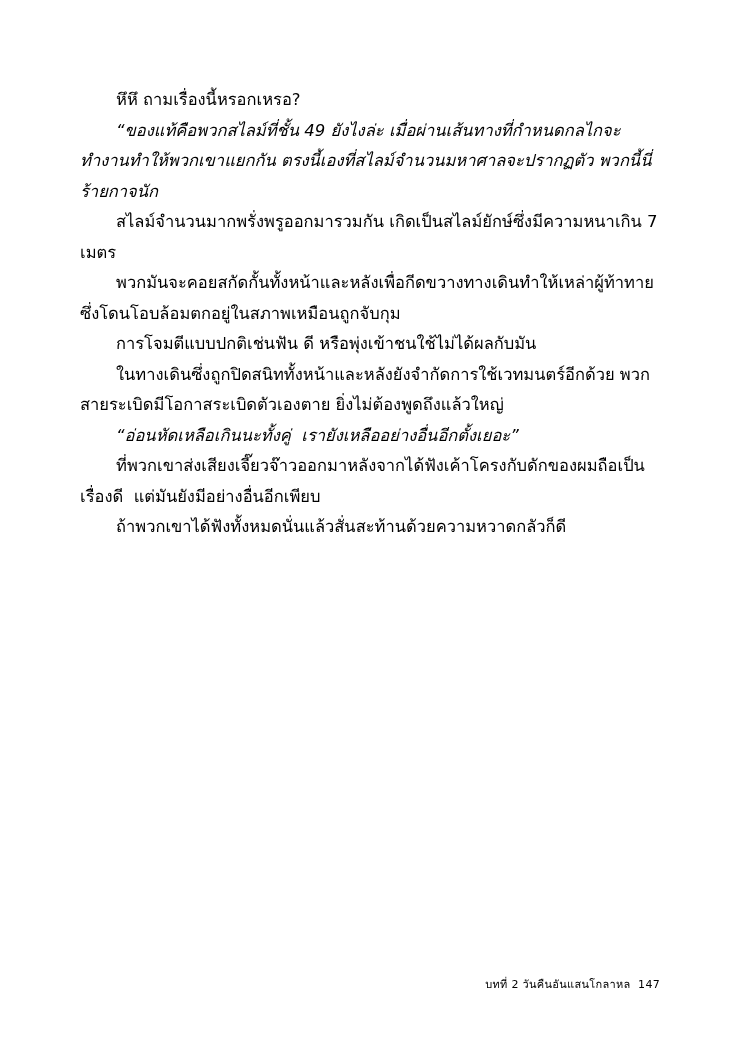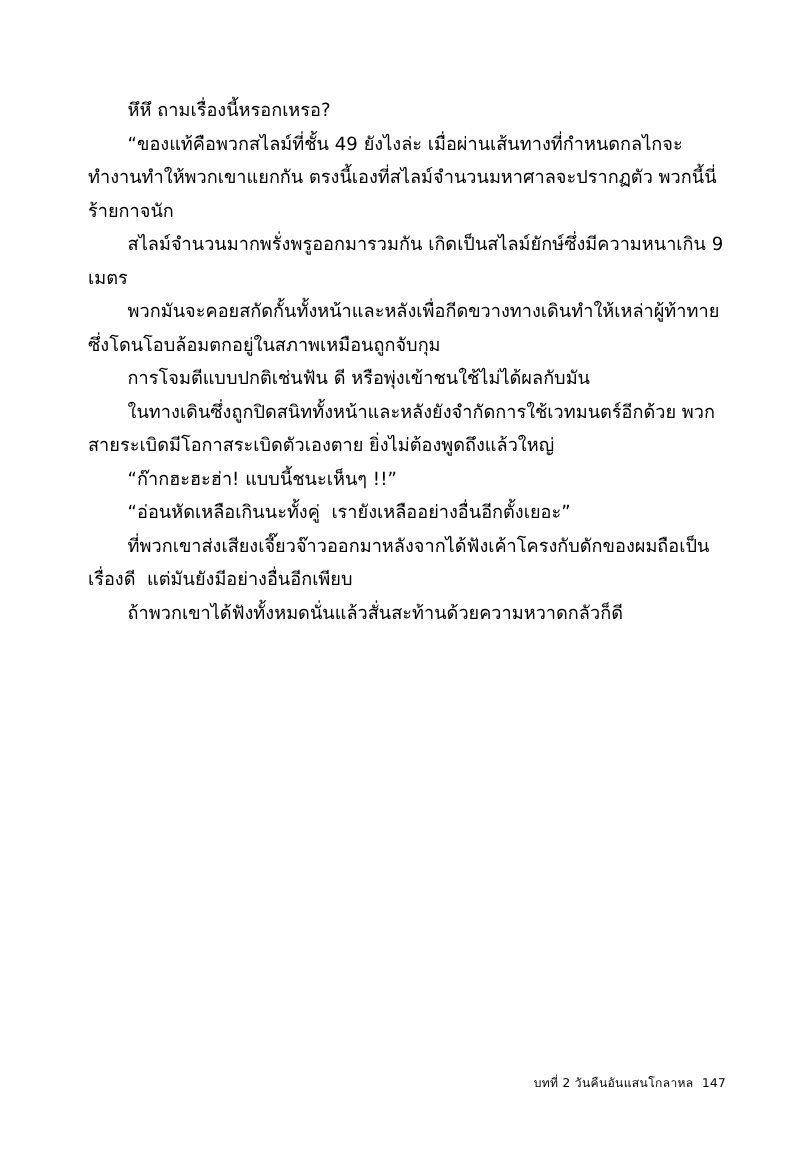--- a/index.html
+++ b/index.html
@@ -28,20 +28,21 @@
     font-size: 16.5px;
     line-height: 30.5px;
     text-align: left;
   }
   .para {
     margin: 0;
     text-indent: 36px;
     white-space: pre-wrap;
   }
   .italic {
+    font-style: italic;
   }
   .spacer-large {
     height: 34px;
   }
   .footnote {
     margin: 0;
     font-size: 15.5px;
     line-height: 29px;
     text-indent: 0;
     white-space: pre-wrap;
@@ -61,25 +62,24 @@
     white-space: pre;
   }
 </style>
 </head>
 <body>
 
 <div class="page">
   <div class="body-text">
     <p class="para">หึหึ ถามเรื่องนี้หรอกเหรอ?</p>
     <p class="para italic">“ของแท้คือพวกสไลม์ที่ชั้น 49 ยังไงล่ะ เมื่อผ่านเส้นทางที่กำหนดกลไกจะทำงานทำให้พวกเขาแยกกัน ตรงนี้เองที่สไลม์จำนวนมหาศาลจะปรากฏตัว พวกนี้นี่ร้ายกาจนัก</p>
-    <p class="para">สไลม์จำนวนมากพรั่งพรูออกมารวมกัน เกิดเป็นสไลม์ยักษ์ซึ่งมีความหนาเกิน 9 เมตร</p>
+    <p class="para">สไลม์จำนวนมากพรั่งพรูออกมารวมกัน เกิดเป็นสไลม์ยักษ์ซึ่งมีความหนาเกิน 7 เมตร</p>
     <p class="para">พวกมันจะคอยสกัดกั้นทั้งหน้าและหลังเพื่อกีดขวางทางเดินทำให้เหล่าผู้ท้าทายซึ่งโดนโอบล้อมตกอยู่ในสภาพเหมือนถูกจับกุม</p>
     <p class="para">การโจมตีแบบปกติเช่นฟัน ดี หรือพุ่งเข้าชนใช้ไม่ได้ผลกับมัน</p>
     <p class="para">ในทางเดินซึ่งถูกปิดสนิททั้งหน้าและหลังยังจำกัดการใช้เวทมนตร์อีกด้วย พวกสายระเบิดมีโอกาสระเบิดตัวเองตาย ยิ่งไม่ต้องพูดถึงแล้วใหญ่</p>
-    <p class="para italic">“ก๊ากฮะฮะฮ่า! แบบนี้ชนะเห็นๆ !!”</p>
     <p class="para italic">“อ่อนหัดเหลือเกินนะทั้งคู่  เรายังเหลืออย่างอื่นอีกตั้งเยอะ”</p>
     <p class="para">ที่พวกเขาส่งเสียงเจี๊ยวจ๊าวออกมาหลังจากได้ฟังเค้าโครงกับดักของผมถือเป็นเรื่องดี  แต่มันยังมีอย่างอื่นอีกเพียบ</p>
     <p class="para">ถ้าพวกเขาได้ฟังทั้งหมดนั่นแล้วสั่นสะท้านด้วยความหวาดกลัวก็ดี</p>
 
     <div class="spacer-large"></div>
 
   </div>
 
   <div class="footer">บทที่ 2 วันคืนอันแสนโกลาหล  147</div>
 </div>

